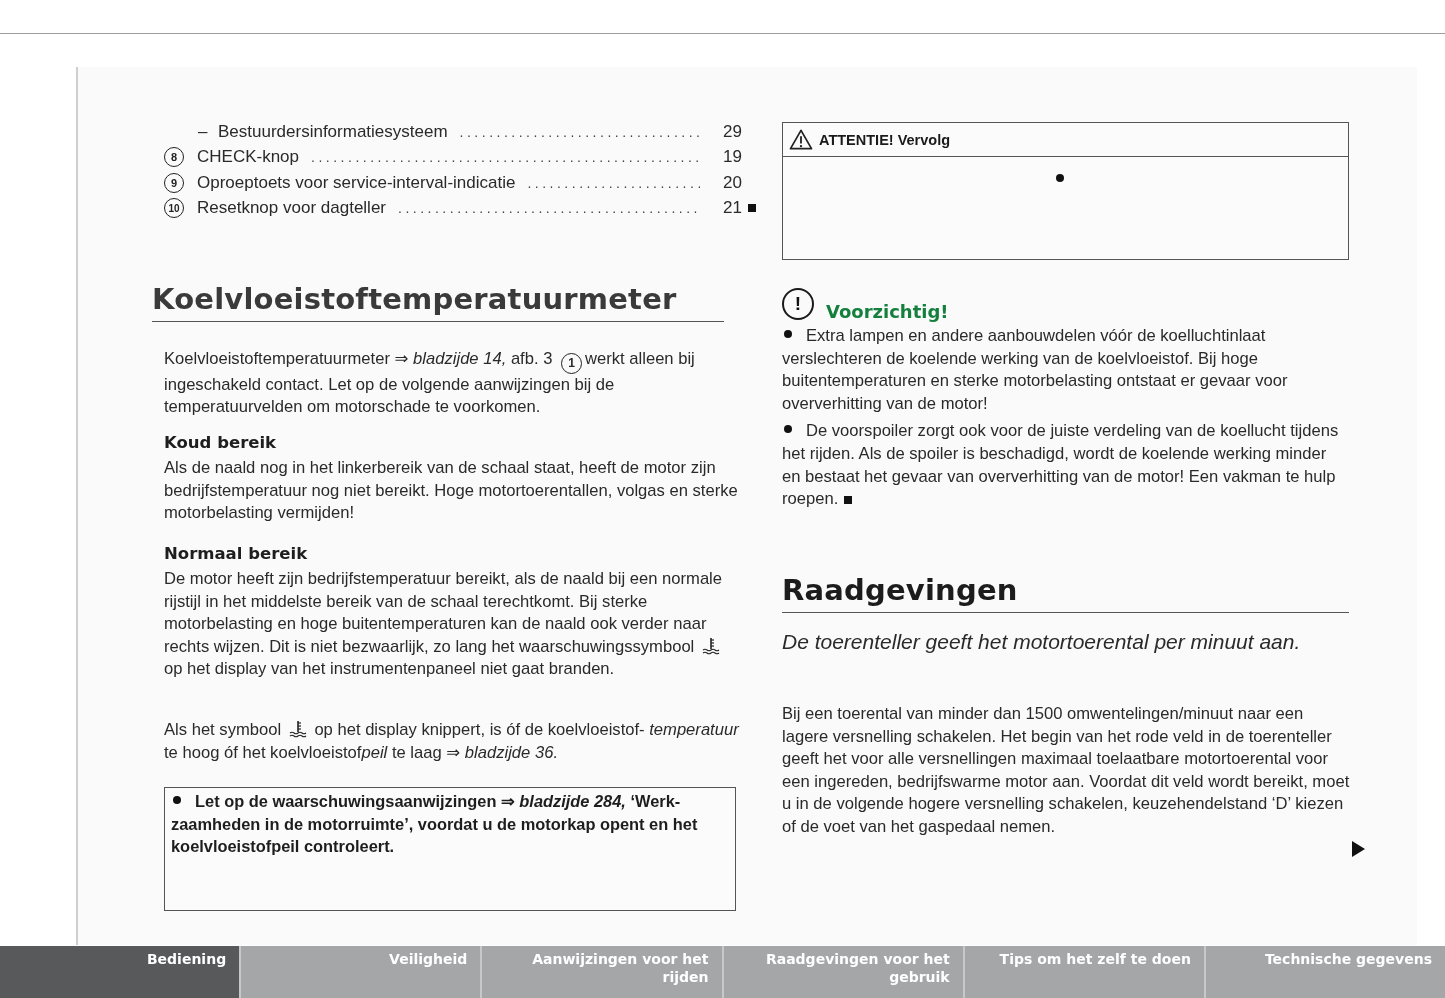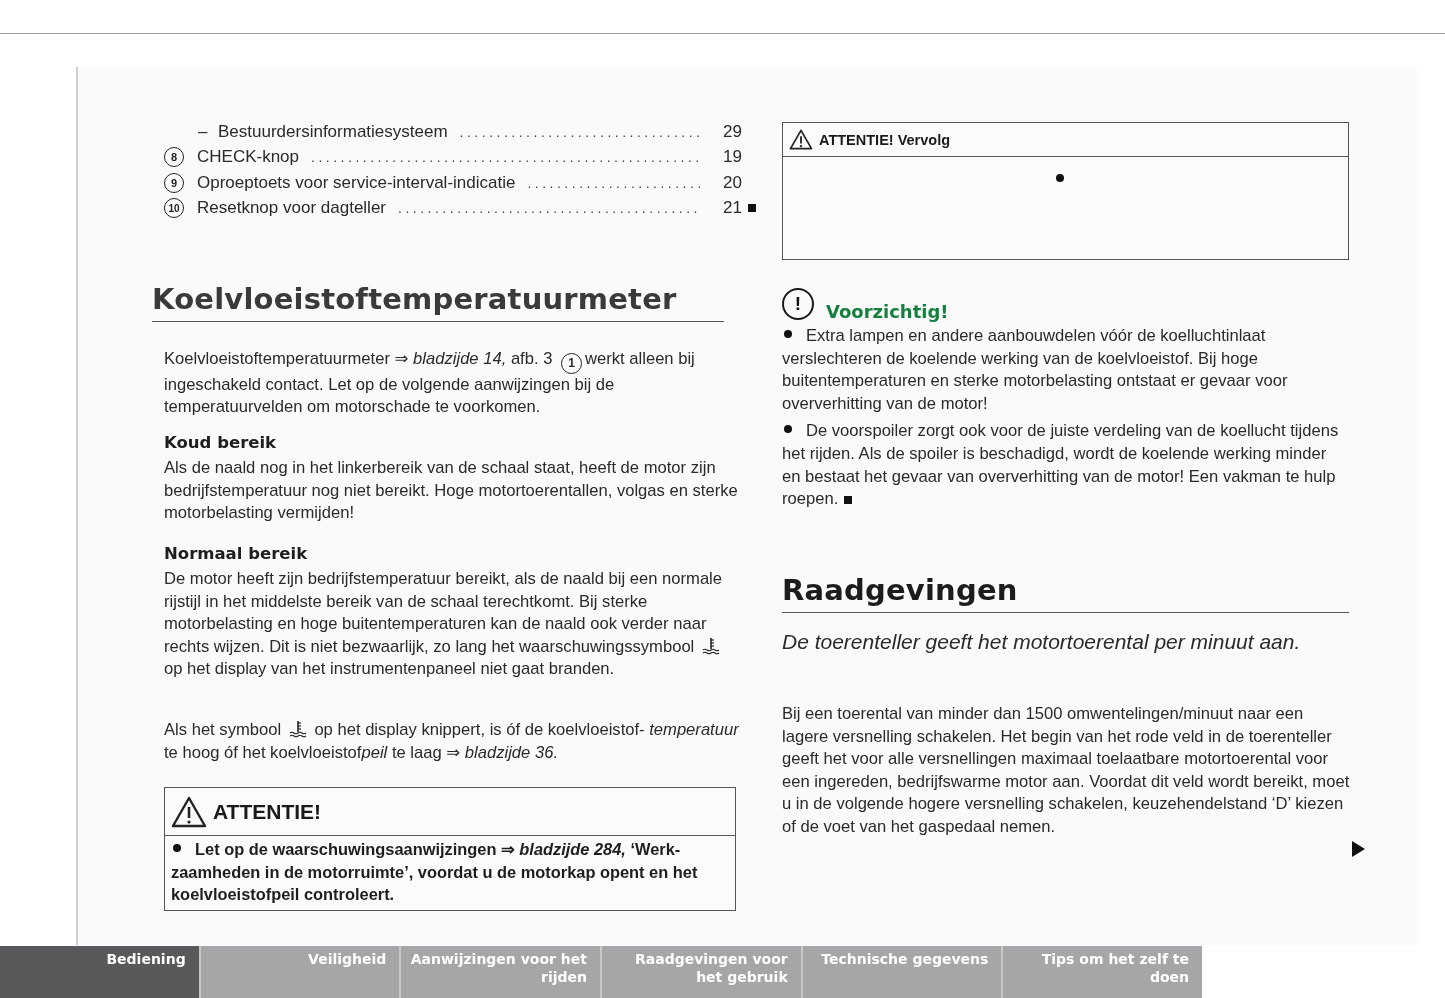--- a/index.html
+++ b/index.html
@@ -78,21 +78,21 @@
   .caution-title { font-family: "DejaVu Sans", sans-serif; font-weight: bold; font-size: 18px; color: #15803d; margin-left: 12px; margin-bottom: -2px; }
   .caution-body { margin-top: 5px; }
   .caution-body p.body { margin-bottom: 5px; }
 
   
   .tacho-lead { position: absolute; left: 782px; top: 628px; width: 570px; font-style: italic; font-size: 21px; line-height: 27.5px; color: #2a2a2a; }
   .tacho-body { position: absolute; left: 782px; top: 703px; width: 570px; }
   .next-arrow { position: absolute; left: 1352px; top: 841px; width: 0; height: 0; border-top: 8px solid transparent; border-bottom: 8px solid transparent; border-left: 13px solid #111; cursor: pointer; }
 
   
-  .tabs { position: absolute; left: 0; top: 946px; width: 1202px; height: 52px; display: flex; background: #4d7c0f; }
+  .tabs { position: absolute; left: 0; top: 946px; width: 1445px; height: 52px; display: flex; background: #4d7c0f; }
   .tab {
     flex: 1; height: 52px; background: #a5a6a8; color: #fff; font-family: "DejaVu Sans", sans-serif;
     font-weight: bold; font-size: 14px; line-height: 18px; text-align: right; padding: 4px 13px 0 8px;
     border-left: 2px solid #c8c8c8; cursor: pointer;
   }
   .tab:first-child { border-left: none; }
   .tab.active { background: #58595b; }
 </style>
 </head>
 <body>
@@ -173,28 +173,20 @@
         <line x1="10" y1="3" x2="13" y2="3" stroke="#222" stroke-width="1.2"></line>
         <line x1="10" y1="6" x2="13" y2="6" stroke="#222" stroke-width="1.2"></line>
         <line x1="10" y1="9" x2="13" y2="9" stroke="#222" stroke-width="1.2"></line>
         <path d="M2 13 q2 -1.5 4 0 t4 0 t4 0 t4 0" fill="none" stroke="#222" stroke-width="1.1"></path>
         <path d="M2 16 q2 -1.5 4 0 t4 0 t4 0 t4 0" fill="none" stroke="#222" stroke-width="1.1"></path>
       </svg>
     <span>op het display knippert, is óf de koelvloeistof-</span> <em>temperatuur</em><span> te hoog óf het koelvloeistof</span><em>peil</em><span> te laag ⇒ </span><em>bladzijde 36.</em></p>
 </div>
 
 <div class="warnbox warn1">
-  <div class="warn-head">
-    <svg width="36" height="32" viewBox="0 0 36 32">
-        <path d="M18 2 L34 30 L2 30 Z" fill="none" stroke="#222" stroke-width="2.4" stroke-linejoin="round"></path>
-        <line x1="18" y1="11" x2="18" y2="22" stroke="#222" stroke-width="2.6"></line>
-        <circle cx="18" cy="26" r="1.6" fill="#222"></circle>
-      </svg>
-    <span class="title">ATTENTIE!</span>
-  </div>
   <div class="warn-body"><span class="bullet"></span><span>Let op de waarschuwingsaanwijzingen ⇒ </span><em>bladzijde 284,</em><span> ‘Werk­zaamheden in de motorruimte’, voordat u de motorkap opent en het koelvloeistofpeil controleert.</span></div>
 </div>
 
 <div class="warnbox warn2">
   <div class="warn-head">
     <svg width="24" height="21" viewBox="0 0 36 32">
         <path d="M18 2 L34 30 L2 30 Z" fill="none" stroke="#222" stroke-width="2.6" stroke-linejoin="round"></path>
         <line x1="18" y1="11" x2="18" y2="22" stroke="#222" stroke-width="2.8"></line>
         <circle cx="18" cy="26" r="1.8" fill="#222"></circle>
       </svg>
@@ -221,15 +213,15 @@
 <div class="tacho-body">
   <p class="body">Bij een toerental van minder dan 1500 omwentelingen/minuut naar een lagere versnelling schakelen. Het begin van het rode veld in de toerenteller geeft het voor alle versnellingen maximaal toelaatbare motortoerental voor een ingereden, bedrijfswarme motor aan. Voordat dit veld wordt bereikt, moet u in de volgende hogere versnelling schakelen, keuzehendelstand ‘D’ kiezen of de voet van het gaspedaal nemen.</p>
 </div>
 <div class="next-arrow"></div>
 
 <div class="tabs">
   <div class="tab active">Bediening</div>
   <div class="tab">Veiligheid</div>
   <div class="tab">Aanwijzingen voor het rijden</div>
   <div class="tab">Raadgevingen voor het gebruik</div>
+  <div class="tab">Tips om het zelf te doen</div>
   <div class="tab">Technische gegevens</div>
-  <div class="tab">Tips om het zelf te doen</div>
 </div>
 
 </body></html>

